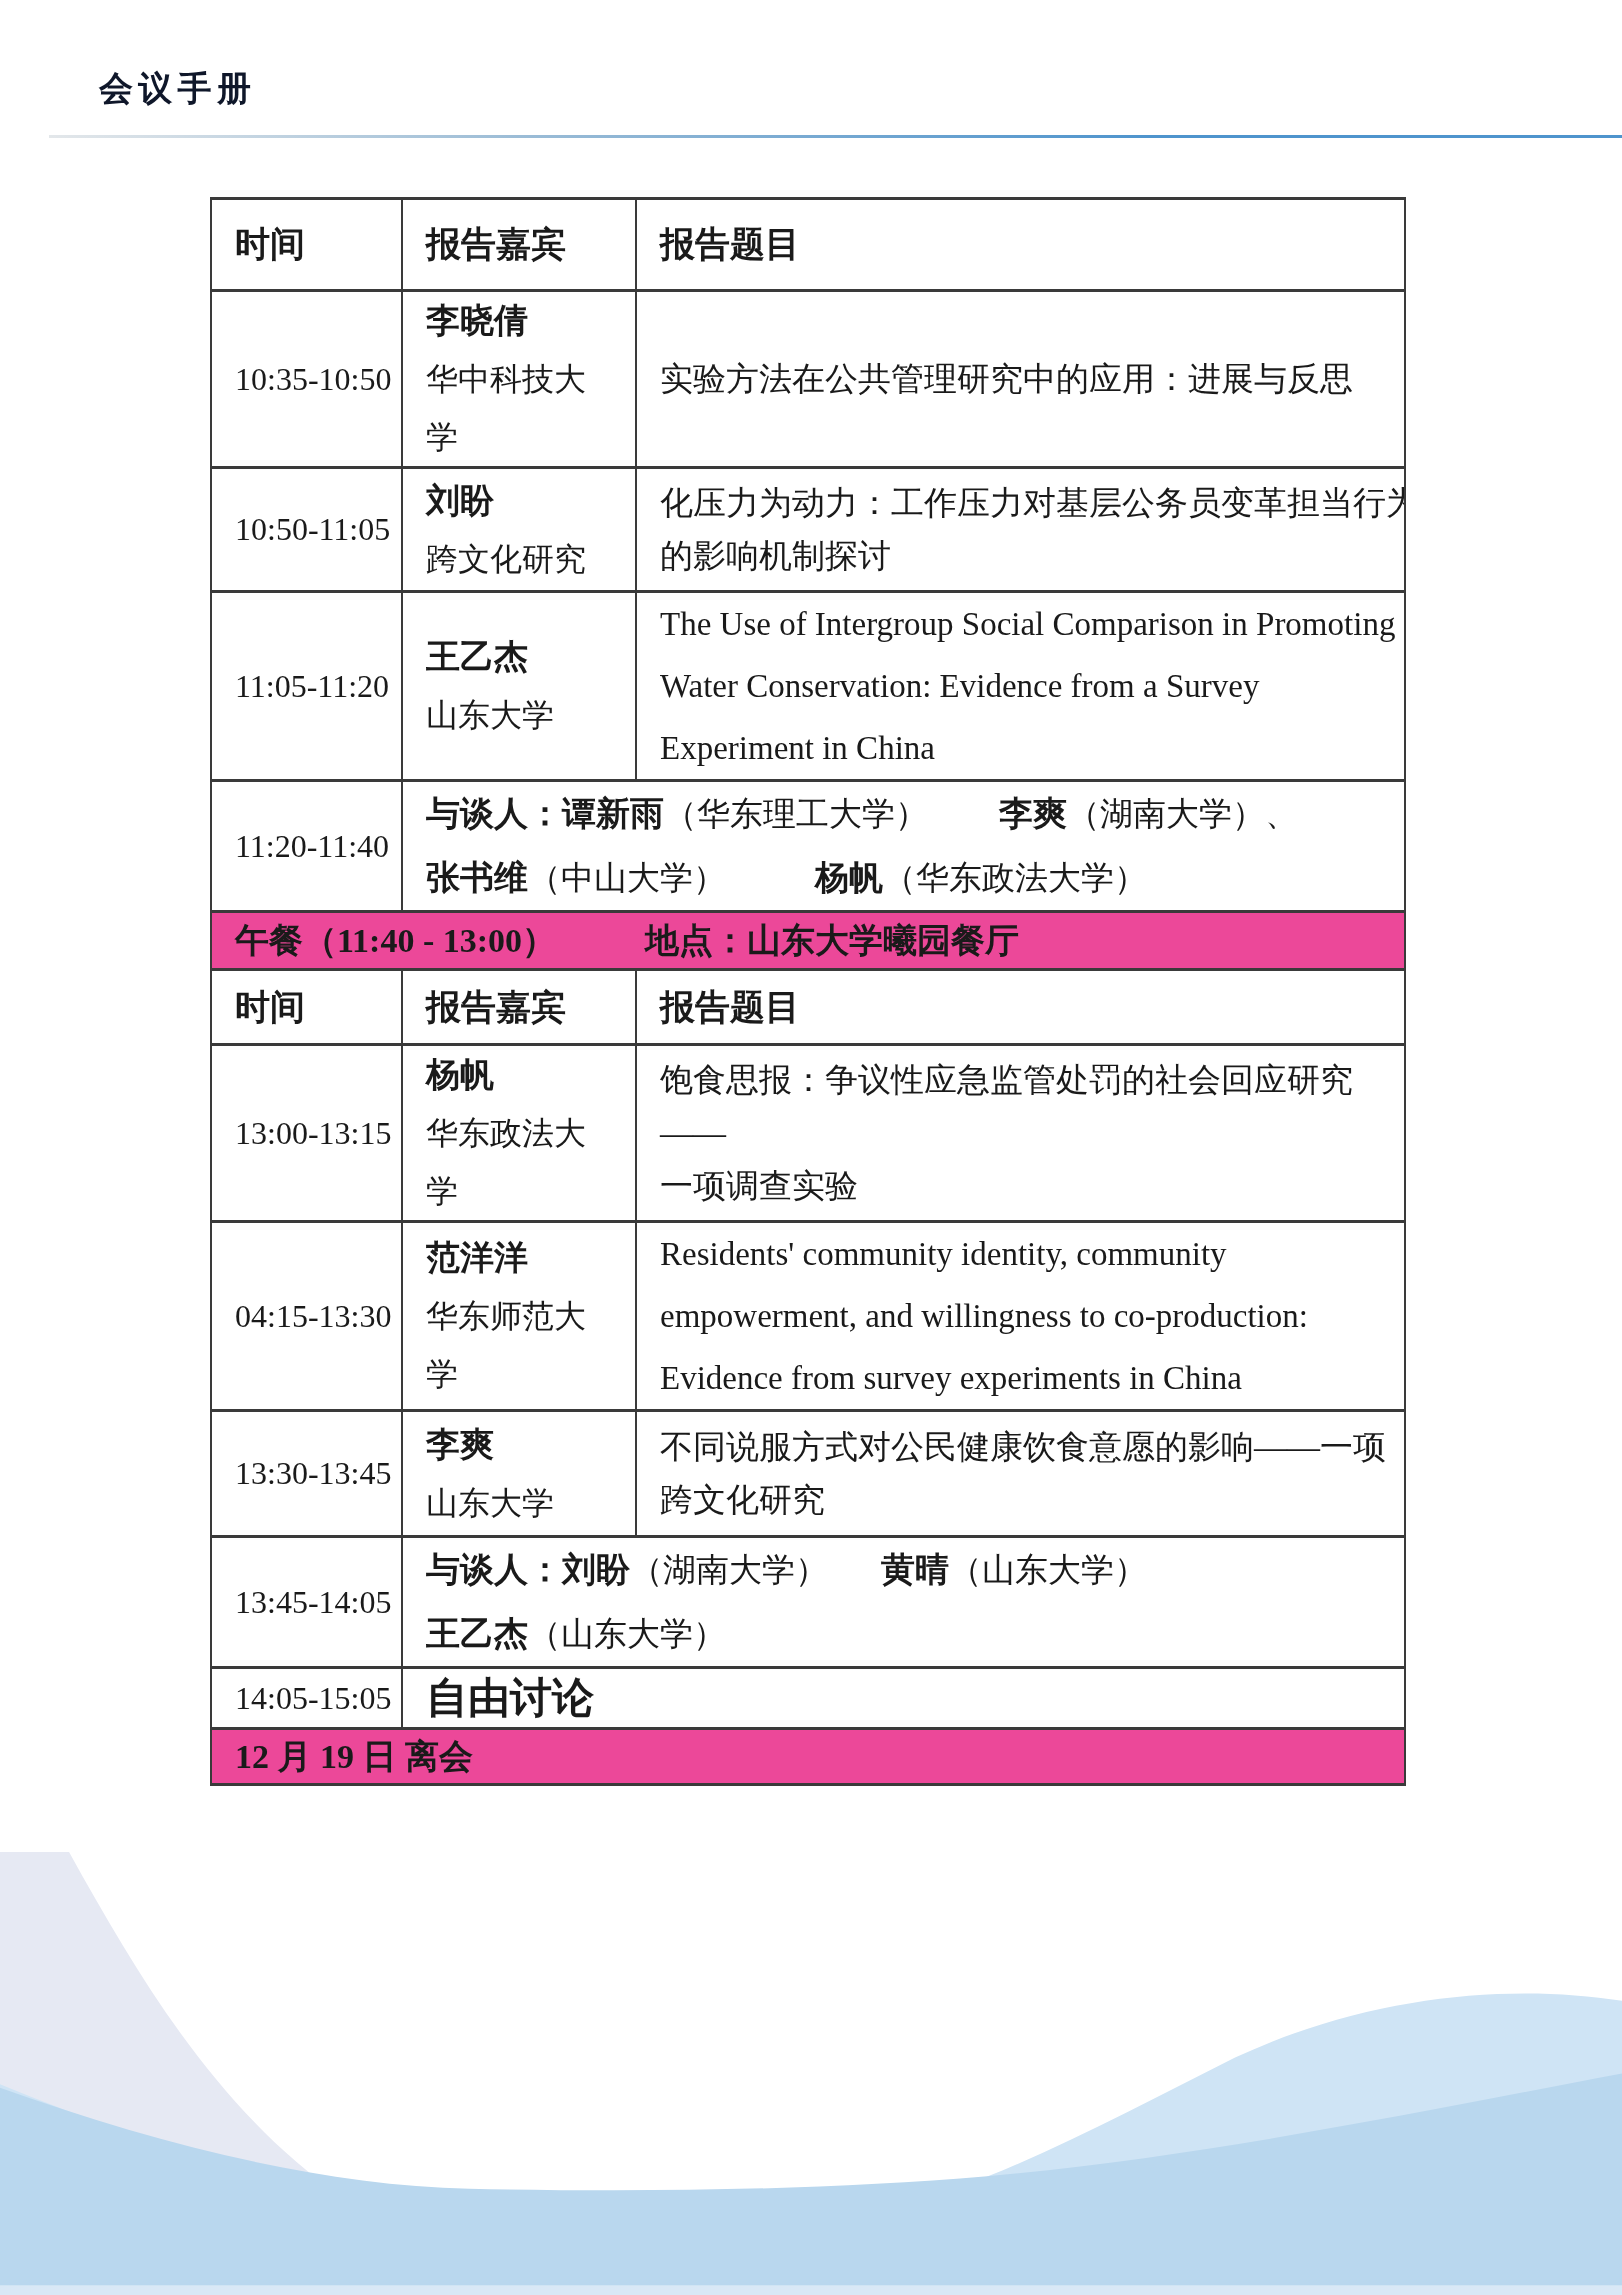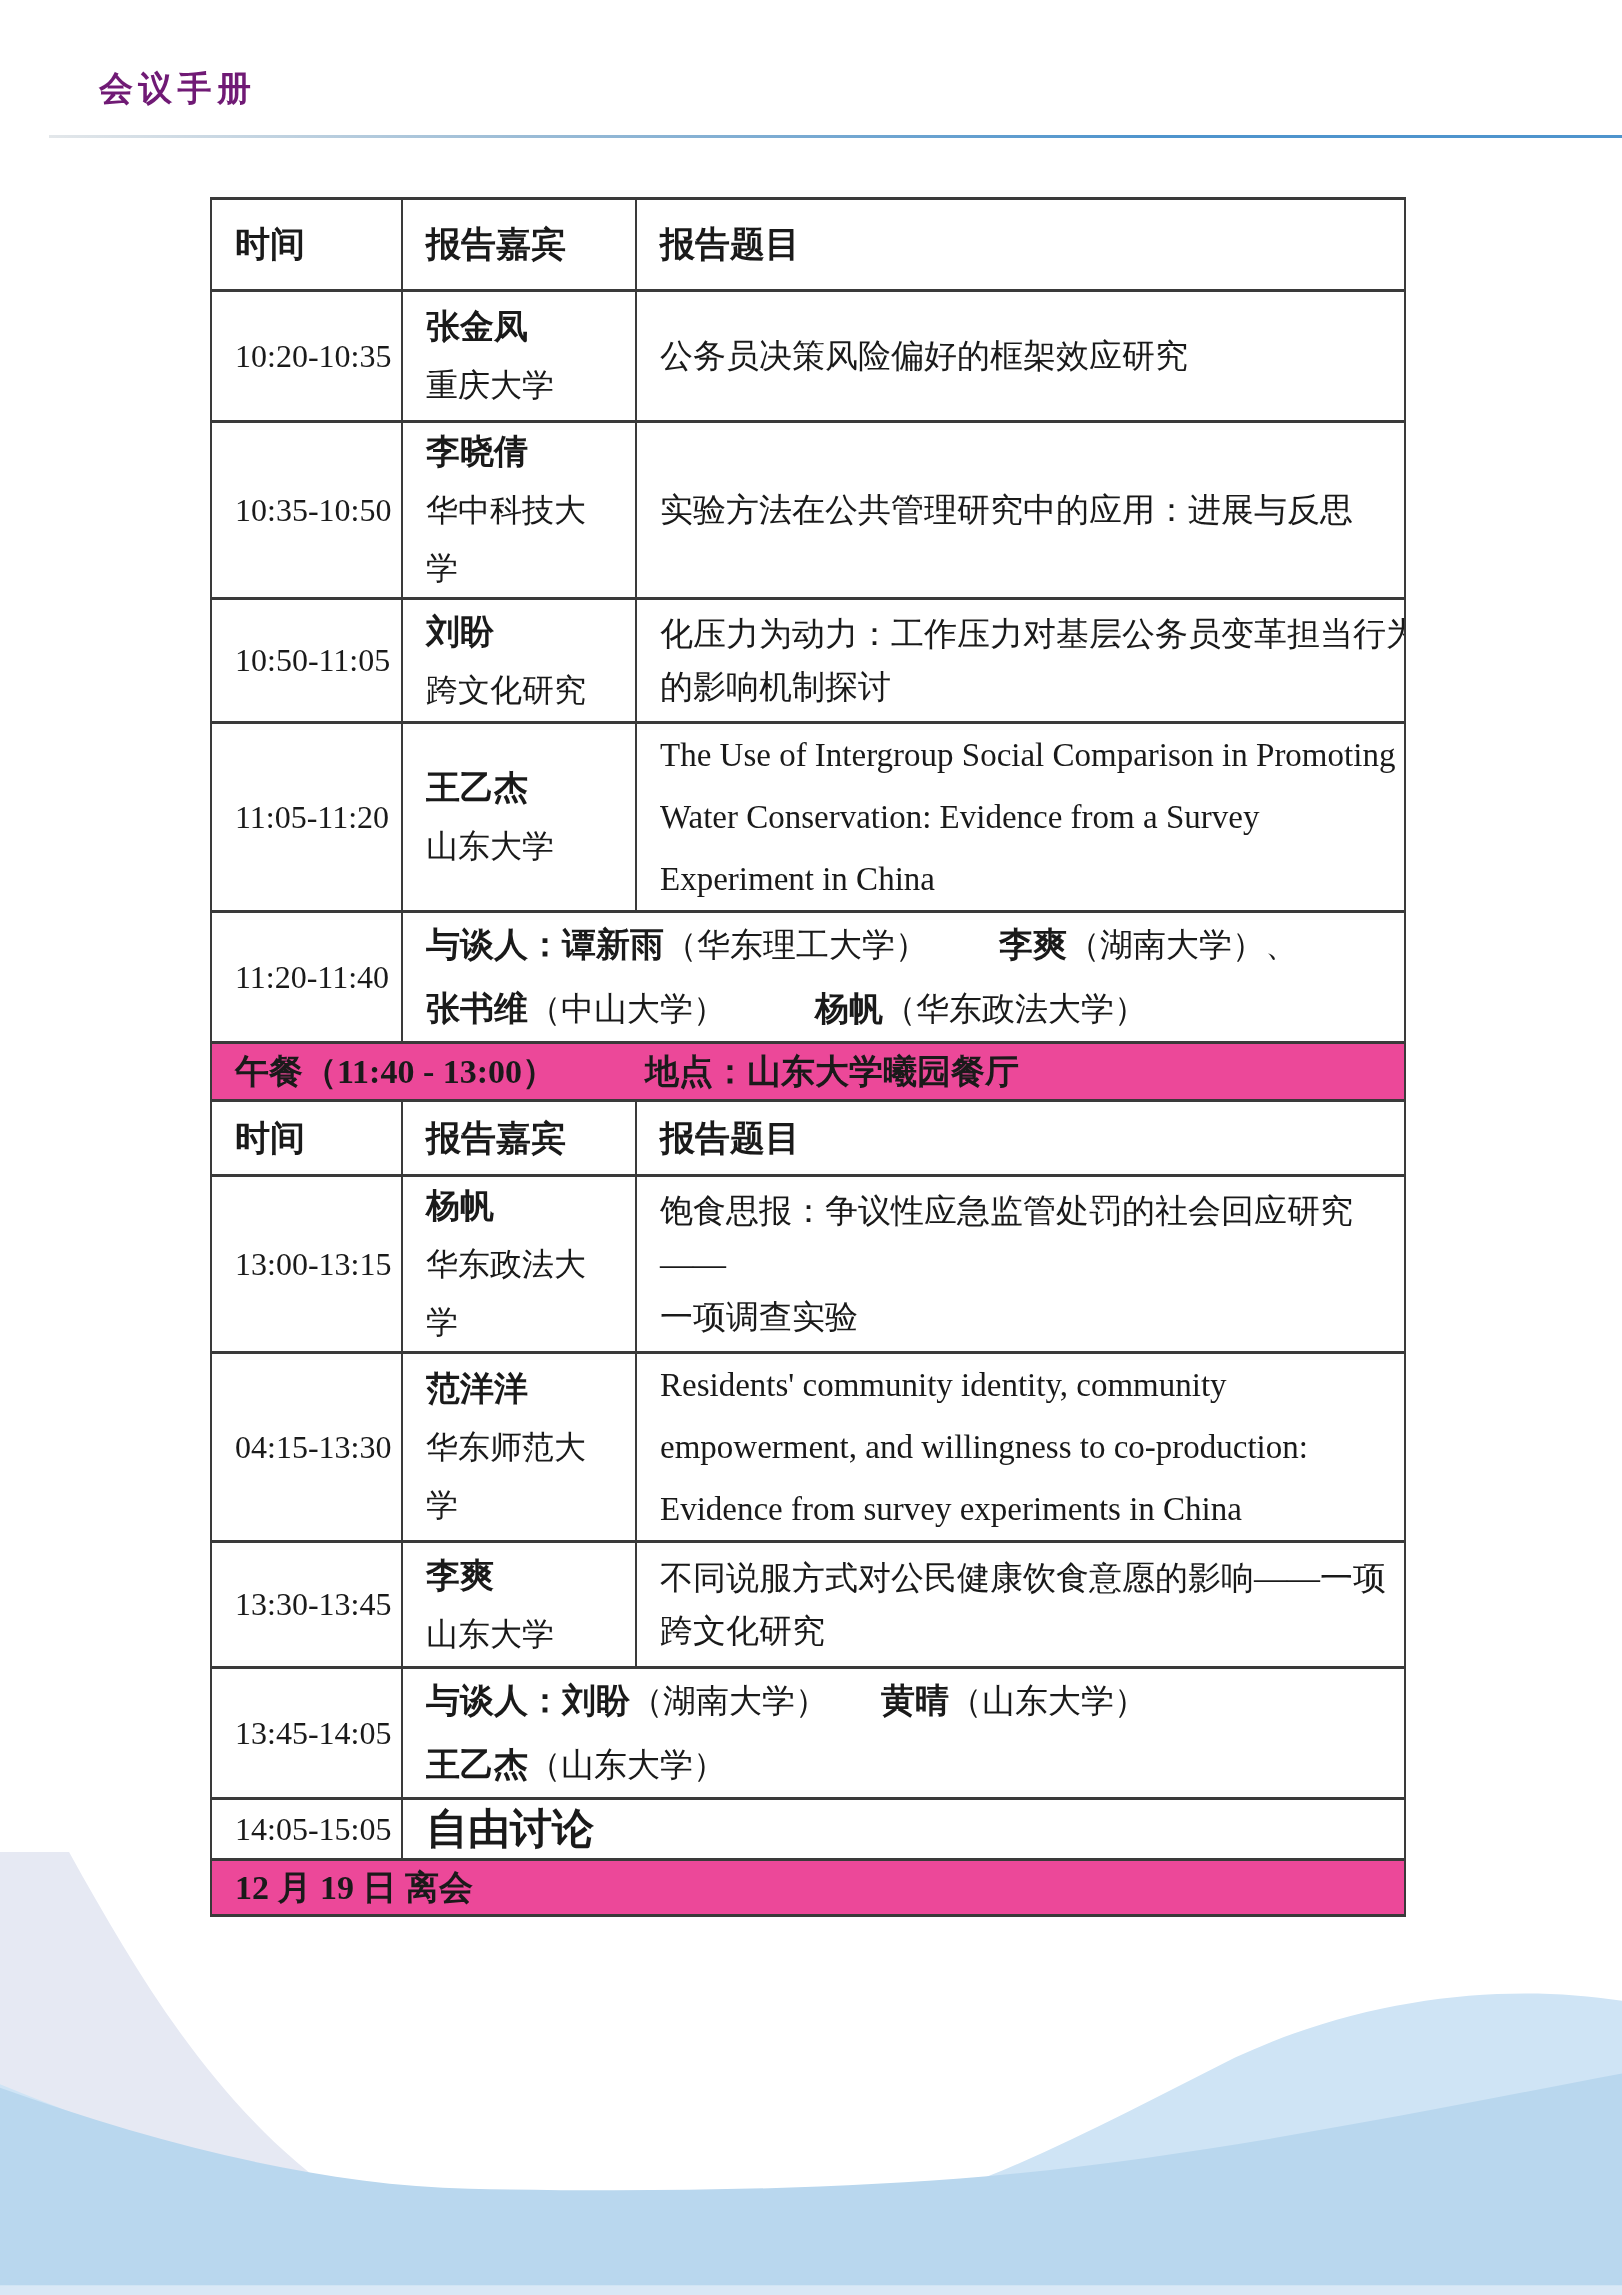--- a/index.html
+++ b/index.html
@@ -12,21 +12,21 @@
   
   .page-header{
     position:absolute;top:66px;left:99px;right:85px;
     display:flex;justify-content:space-between;align-items:baseline;
   }
   .page-header .left{
     font-family:"Liberation Sans","DejaVu Sans",sans-serif;
     font-weight:bold;font-size:33px;letter-spacing:0.9px;color:#3d8ec9;
   }
   .page-header .right{
-    font-size:34px;font-weight:bold;letter-spacing:5.3px;color:#701a75;
+    font-size:34px;font-weight:bold;letter-spacing:5.3px;color:#0f172a;
   }
   .header-rule{
     position:absolute;top:135px;left:49px;right:0;height:2.7px;
     background:linear-gradient(to right,#e3e7ea 0%,#9bbcd6 30%,#4e94cd 70%,#4e94cd 100%);
   }
   
   table.sched{
     position:absolute;left:210px;top:197px;
     border-collapse:collapse;table-layout:fixed;width:1194px;
   }
@@ -84,30 +84,20 @@
       <col style="width:769px">
   </colgroup>
 
   <tbody>
       <tr class="rh-108">
     <td class="col-head">时间</td>
     <td class="col-head">报告嘉宾</td>
     <td class="col-head">报告题目</td>
   </tr>
 
-  <tr class="rh-153">
-    <td class="time">10:20-10:35</td>
-    <td class="speaker">
-      <span class="name">张金凤</span>
-      <span class="aff">重庆大学</span>
-    </td>
-    <td class="title-zh">
-      <div class="tl">公务员决策风险偏好的框架效应研究</div>
-    </td>
-  </tr>
 
   <tr class="rh-147">
     <td class="time">10:35-10:50</td>
     <td class="speaker">
       <span class="name">李晓倩</span>
       <span class="aff">华中科技大学</span>
     </td>
     <td class="title-zh">
       <div class="tl">实验方法在公共管理研究中的应用：进展与反思</div>
     </td>

